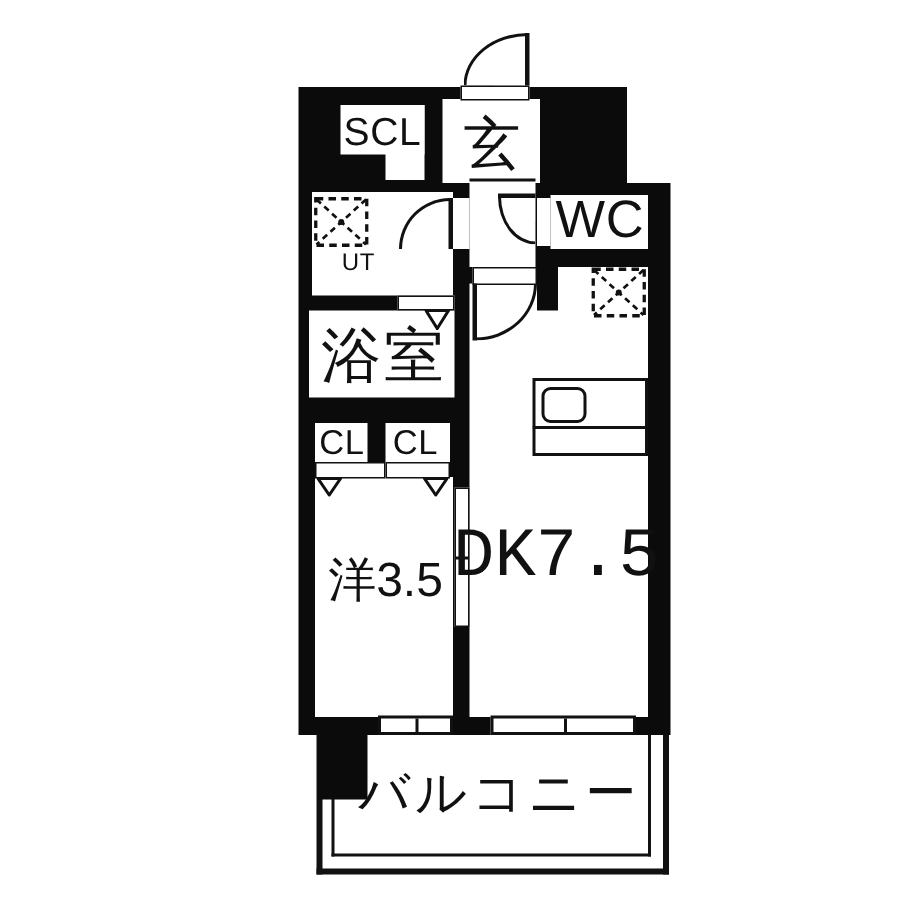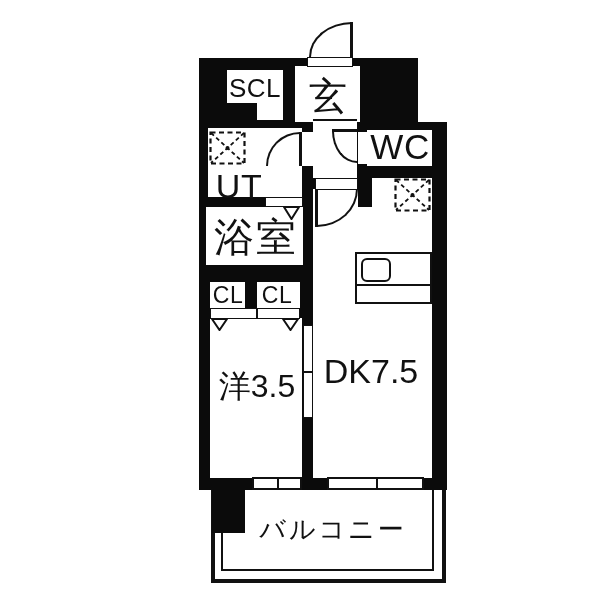--- a/index.html
+++ b/index.html
@@ -100,19 +100,19 @@
 <div class="abs" style="left:252px;top:477px;width:50px;height:13px;background:#fff;border:2px solid #111;">
   <div class="divider-v" style="left:23px;"></div>
 </div>
 <div class="abs" style="left:327px;top:477px;width:97px;height:13px;background:#fff;border:2px solid #111;">
   <div class="divider-v" style="left:47px;"></div>
 </div>
 
 <div class="lbl" style="left:255px;top:88px;font-size:26px;">SCL</div>
 <div class="lbl" style="left:328px;top:96px;font-size:38px;letter-spacing:0;">玄</div>
 <div class="lbl" style="left:400px;top:147px;font-size:35px;">WC</div>
-<div class="lbl" style="left:239px;top:186px;font-size:34px;">UT</div>
+<div class="lbl" style="left:239px;top:176px;font-size:16px;">UT</div>
 <div class="lbl" style="left:256px;top:237px;font-size:40px;letter-spacing:2px;">浴室</div>
 <div class="lbl" style="left:228px;top:295px;font-size:23px;">CL</div>
 <div class="lbl" style="left:277px;top:295px;font-size:23px;">CL</div>
 <div class="lbl" style="left:257px;top:387px;font-size:32px;letter-spacing:0;">洋3.5</div>
-<div class="lbl" style="left:371px;top:371px;font-size:34px;letter-spacing:0;">DK7.5</div>
-<div class="lbl" style="left:333px;top:529px;font-size:26px;letter-spacing:3px;">バルコニー</div>
+<div class="lbl" style="left:371px;top:371px;font-size:46px;letter-spacing:0;font-family:Liberation Mono, monospace;">DK7.5</div>
+<div class="lbl" style="left:333px;top:529px;font-size:34px;letter-spacing:3px;">バルコニー</div>
 
 </body></html>

